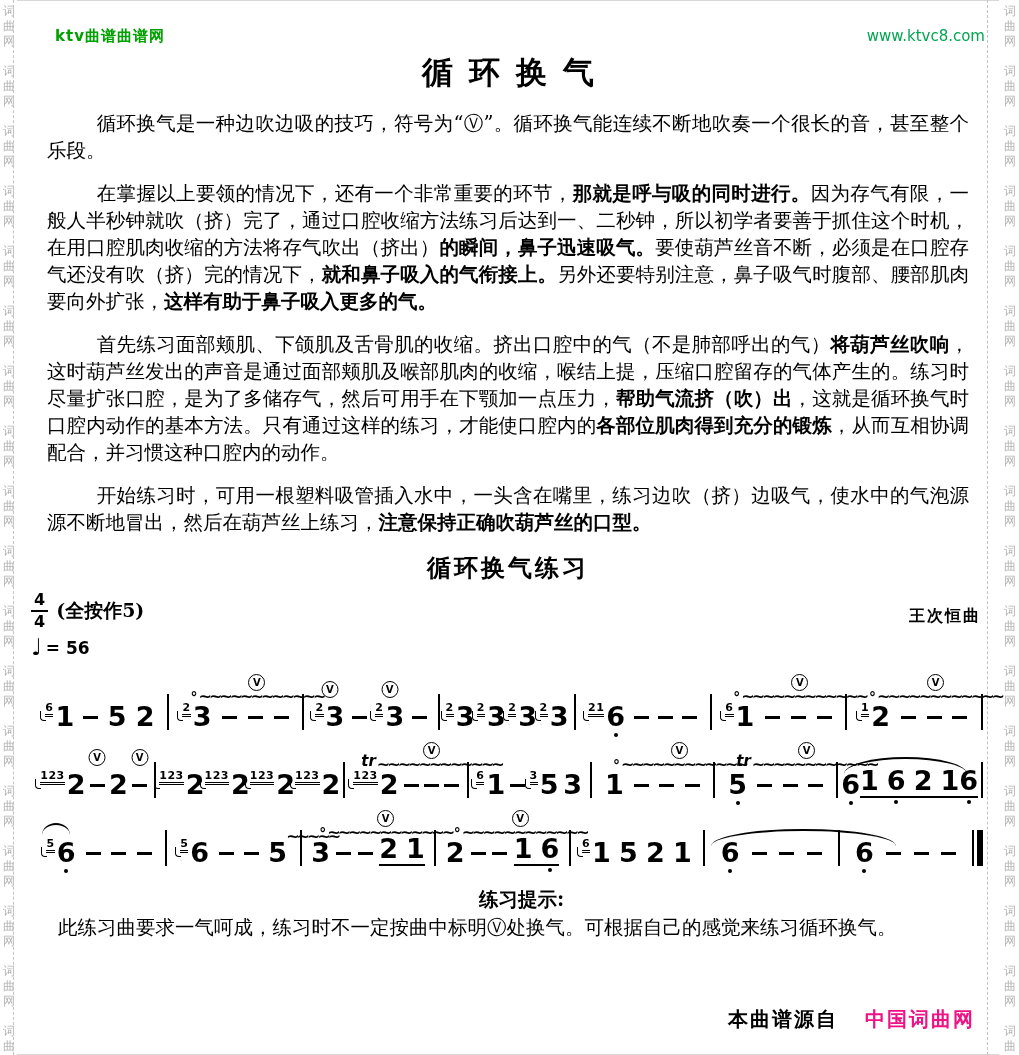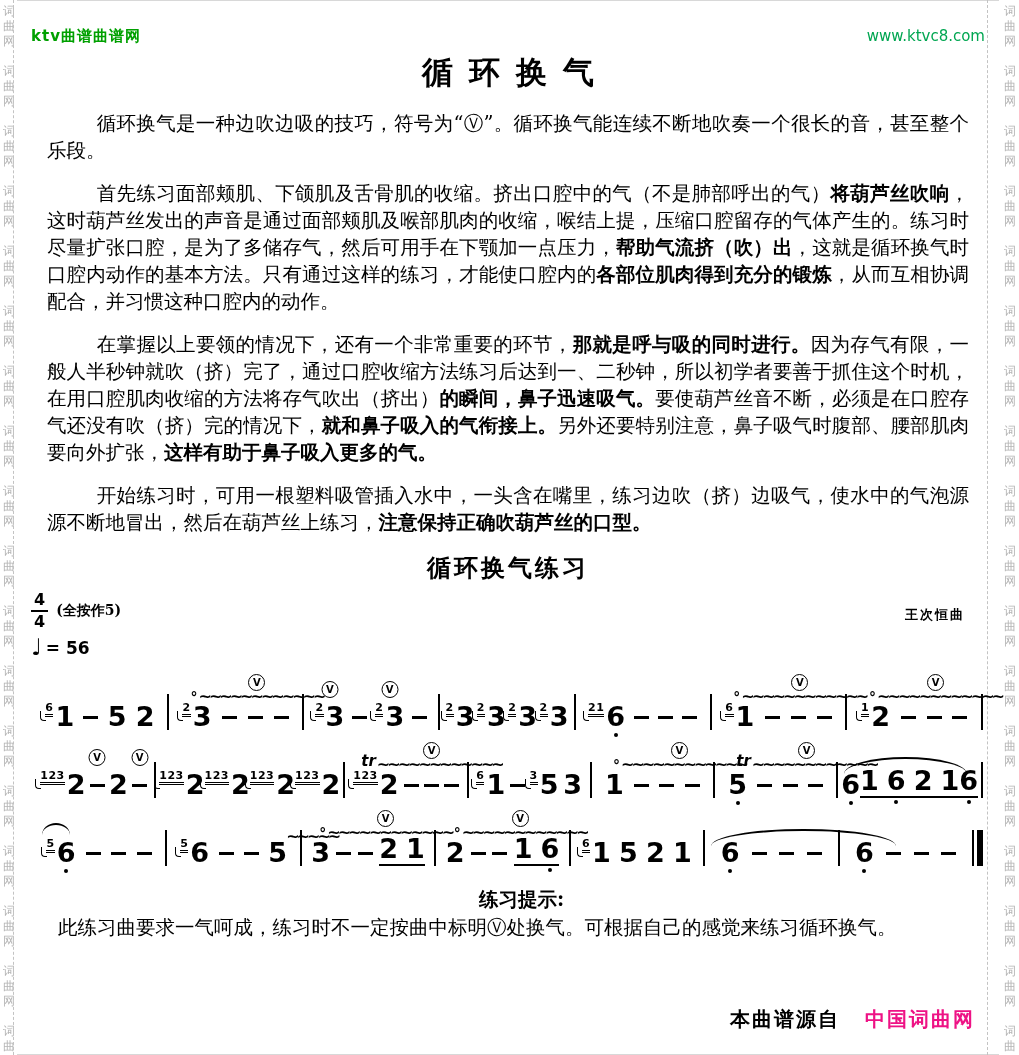--- a/index.html
+++ b/index.html
@@ -14,40 +14,40 @@
   .wm-right{right:0;}
   .wm .gap{height:15px;flex:none;}
   .wm span{flex:none;}
   .vline{position:absolute;top:0;bottom:0;border-left:1px dashed #c3c3c3;}
   .vl-left{left:13px;} .vl-right{left:987px;}
   .hline{position:absolute;left:17px;right:20px;border-top:1px solid #d8d8d8;}
   .hl-top{top:0;} .hl-bot{bottom:0;}
   
   .content{position:absolute;left:31px;right:34px;top:0;}
   .hdr{display:flex;justify-content:space-between;align-items:flex-start;margin-top:27px;
-       font-family:"DejaVu Sans",sans-serif;font-size:15px;}
+       font-family:"DejaVu Sans",sans-serif;font-size:15px;margin-left:24px;}
   .logo{font-weight:bold;letter-spacing:1px;}
   .title{text-align:center;font-size:31px;font-weight:bold;letter-spacing:16px;
          padding-left:16px;margin:6px 0 16px;}
   .para{font-size:19.5px;line-height:27px;text-align:justify;text-indent:2.55em;margin:16px;}
   .para.head{font-weight:bold;text-indent:1.65em;}
   .b{font-weight:bold;}
   .score-title{text-align:center;font-size:24px;font-weight:bold;letter-spacing:3px;margin:16px 0 4px;}
   
   .smeta{position:relative;height:66px;font-family:"DejaVu Sans",sans-serif;}
   .tsrow{display:flex;align-items:center;gap:8px;padding-top:4px;}
   .ts{display:inline-flex;flex-direction:column;align-items:center;font-weight:bold;
       font-size:16px;line-height:1;}
   .tstop{border-bottom:2px solid #000;padding:0 3px 2px;}
   .tsbot{padding-top:2px;}
-  .keynote{font-weight:bold;font-size:14px;font-family:"DejaVu Serif",serif;}
+  .keynote{font-weight:bold;font-size:19px;font-family:"DejaVu Serif",serif;}
   .temporow{display:flex;align-items:center;gap:4px;margin-top:6px;font-weight:bold;}
   .tglyph{font-size:23px;line-height:1;}
   .tval{font-size:17px;}
-  .composer{position:absolute;right:20px;top:18px;font-size:13px;font-weight:bold;
+  .composer{position:absolute;right:4px;top:18px;font-size:16px;font-weight:bold;
             font-family:"DejaVu Serif",serif;letter-spacing:2px;}
   
   .srow{display:flex;align-items:flex-end;height:46px;margin-top:22px;padding:0 2px;}
   .srow.first{margin-top:30px;}
   .meas{flex:1;display:flex;align-items:flex-end;justify-content:space-evenly;
         position:relative;padding:0 3px;}
   .bar{width:2px;height:36px;background:#000;align-self:flex-end;flex:none;}
   .finalbar{display:flex;gap:3px;align-self:flex-end;flex:none;}
   .bar.thick{width:6px;}
   .tok{position:relative;display:inline-flex;align-items:flex-end;}
@@ -81,21 +81,21 @@
   .tie{position:absolute;left:-4px;bottom:31px;width:28px;height:10px;
        border-top:2px solid #000;border-radius:100% 100% 0 0 / 200% 200% 0 0;}
   .slurarc{position:absolute;left:6px;right:14px;top:-10px;height:15px;
        border-top:2px solid #000;border-radius:50% 50% 0 0 / 100% 100% 0 0;}
   .slurarc.long{right:-58px;}
   
   .tips{margin-top:20px;margin-left:27px;}
   .tips .thead{font-size:19.5px;font-weight:bold;line-height:27px;text-align:center;}
   .tips .tline{font-size:19.5px;line-height:29px;}
   .footer{position:absolute;right:44px;bottom:22px;font-size:20px;font-weight:bold;
-          letter-spacing:2px;font-family:Liberation Serif, serif;}
+          letter-spacing:2px;}
   .footer .site{margin-left:18px;}
 </style>
 </head>
 <body>
 
 <div class="page">
   <div class="hline hl-top"></div>
   <div class="hline hl-bot"></div>
   <div class="wm wm-left">
       <span>词</span>
@@ -251,22 +251,22 @@
   <div class="content">
     <div class="hdr">
       <span class="logo" style="color: rgb(0, 160, 0);">ktv曲谱曲谱网</span>
       <span class="url" style="color: rgb(0, 166, 81);">www.ktvc8.com</span>
     </div>
 
     <h1 class="title">循环换气</h1>
 
     <div>
         <p class="para"><span>循环换气是一种边吹边吸的技巧，符号为“Ⓥ”。循环换气能连续不断地吹奏一个很长的音，甚至整个乐段。</span></p>
+        <p class="para"><span>在掌握以上要领的情况下，还有一个非常重要的环节，</span><span class="b">那就是呼与吸的同时进行。</span><span>因为存气有限，一般人半秒钟就吹（挤）完了，通过口腔收缩方法练习后达到一、二秒钟，所以初学者要善于抓住这个时机，在用口腔肌肉收缩的方法将存气吹出（挤出）</span><span class="b">的瞬间，鼻子迅速吸气。</span><span>要使葫芦丝音不断，必须是在口腔存气还没有吹（挤）完的情况下，</span><span class="b">就和鼻子吸入的气衔接上。</span><span>另外还要特别注意，鼻子吸气时腹部、腰部肌肉要向外扩张，</span><span class="b">这样有助于鼻子吸入更多的气。</span></p>
         <p class="para"><span>首先练习面部颊肌、下颌肌及舌骨肌的收缩。挤出口腔中的气（不是肺部呼出的气）</span><span class="b">将葫芦丝吹响</span><span>，这时葫芦丝发出的声音是通过面部颊肌及喉部肌肉的收缩，喉结上提，压缩口腔留存的气体产生的。练习时尽量扩张口腔，是为了多储存气，然后可用手在下颚加一点压力，</span><span class="b">帮助气流挤（吹）出</span><span>，这就是循环换气时口腔内动作的基本方法。只有通过这样的练习，才能使口腔内的</span><span class="b">各部位肌肉得到充分的锻炼</span><span>，从而互相协调配合，并习惯这种口腔内的动作。</span></p>
-        <p class="para"><span>在掌握以上要领的情况下，还有一个非常重要的环节，</span><span class="b">那就是呼与吸的同时进行。</span><span>因为存气有限，一般人半秒钟就吹（挤）完了，通过口腔收缩方法练习后达到一、二秒钟，所以初学者要善于抓住这个时机，在用口腔肌肉收缩的方法将存气吹出（挤出）</span><span class="b">的瞬间，鼻子迅速吸气。</span><span>要使葫芦丝音不断，必须是在口腔存气还没有吹（挤）完的情况下，</span><span class="b">就和鼻子吸入的气衔接上。</span><span>另外还要特别注意，鼻子吸气时腹部、腰部肌肉要向外扩张，</span><span class="b">这样有助于鼻子吸入更多的气。</span></p>
         <p class="para"><span>开始练习时，可用一根塑料吸管插入水中，一头含在嘴里，练习边吹（挤）边吸气，使水中的气泡源源不断地冒出，然后在葫芦丝上练习，</span><span class="b">注意保持正确吹葫芦丝的口型。</span></p>
       </div>
 
     <h2 class="score-title">循环换气练习</h2>
 
     <div class="smeta">
       <div class="tsrow">
         <span class="ts">
           <span class="tstop">4</span>
           <span class="tsbot">4</span>

